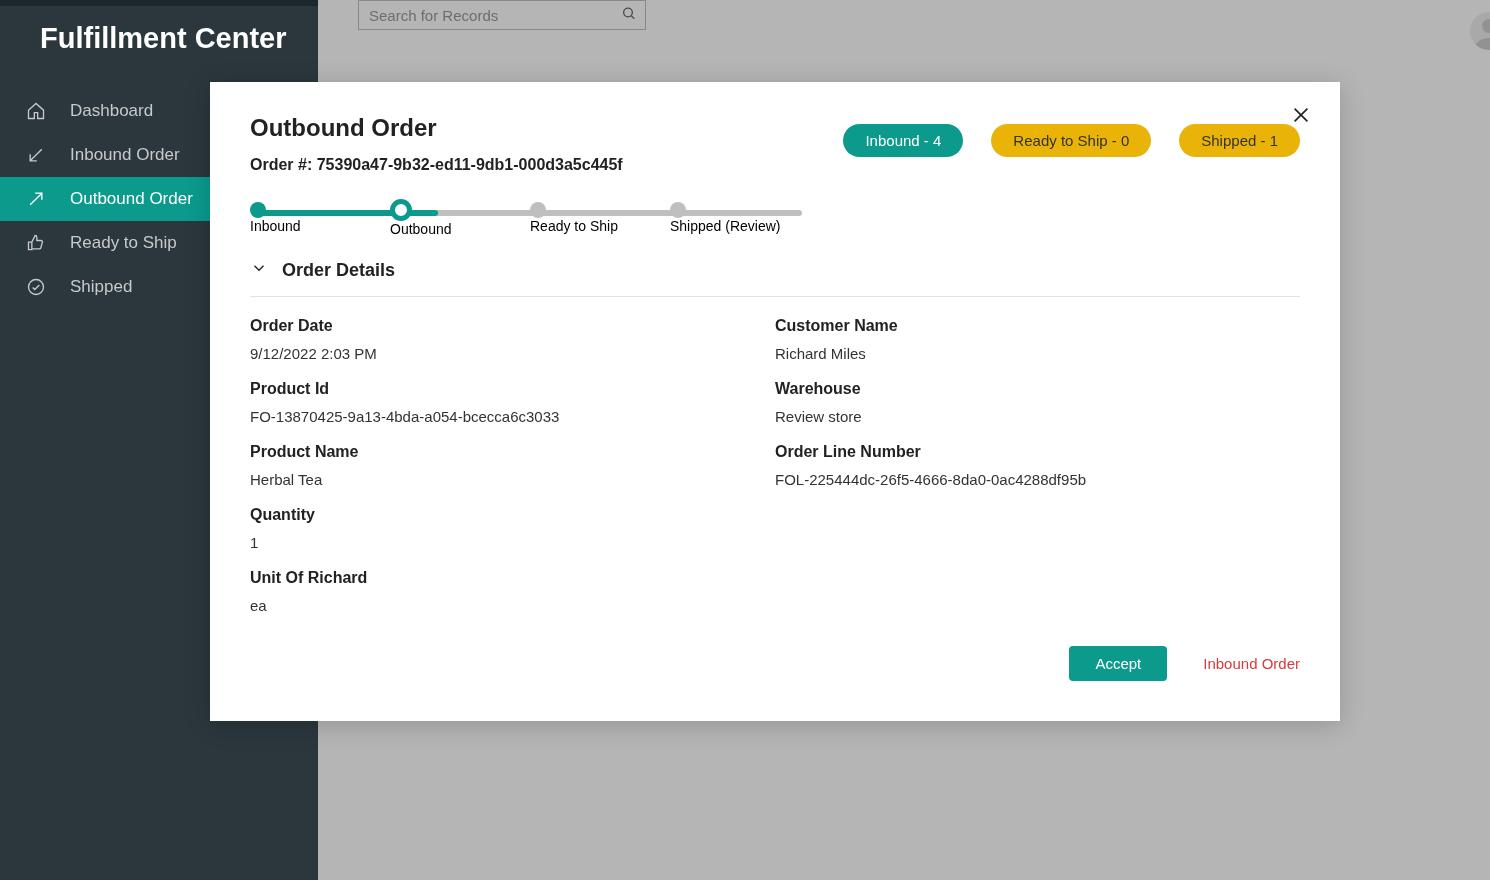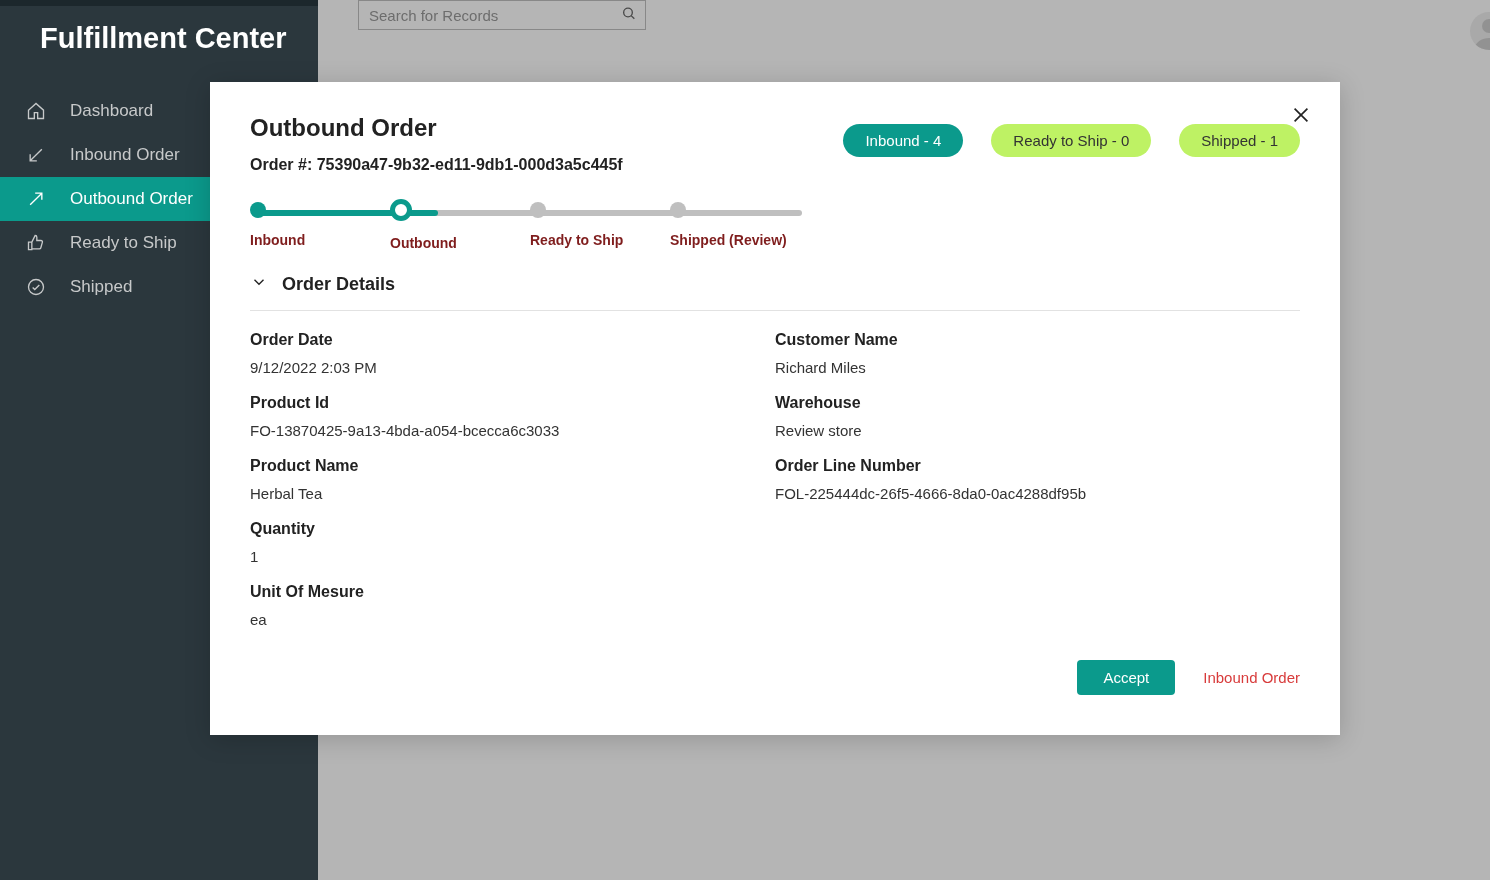--- a/index.html
+++ b/index.html
@@ -121,21 +121,21 @@
     align-items: flex-start;
     justify-content: space-between;
   }
   .modal-title { font-size: 24px; font-weight: 700; color: #222; }
   .order-number { font-size: 16px; font-weight: 600; margin-top: 14px; color: #222; }
   .status-pills { display: flex; gap: 28px; margin-top: 10px; }
   .pill {
     border-radius: 999px;
     padding: 8px 22px;
     font-size: 15px;
-    background: #bef264;
+    background: #eab308;
     color: #333;
     cursor: pointer;
   }
   .pill.accent { background: #0b9a8c; color: #fff; }
 
   
   .stepper { position: relative; margin-top: 28px; width: 560px; }
   .step-track {
     position: absolute; top: 8px; left: 8px; right: 8px; height: 6px;
     background: #bfbfbf; border-radius: 3px;
@@ -149,42 +149,42 @@
   .step-node { display: flex; flex-direction: column; align-items: flex-start; width: 25%; }
   .node-dot {
     width: 16px; height: 16px; border-radius: 50%;
     background: #bfbfbf; z-index: 1;
   }
   .node-dot.done { background: #0b9a8c; }
   .node-dot.current {
     width: 22px; height: 22px; background: #fff; border: 5px solid #0b9a8c;
     margin-top: -3px;
   }
-  .node-label { margin-top: 14px; font-size: 14px; font-weight: 700; color: #7f1d1d; white-space: nowrap; }
+  .node-label { font-size: 14px; font-weight: 400; color: #000000; white-space: nowrap; }
 
   
   .section-toggle {
     display: flex; align-items: center; gap: 14px;
     margin-top: 22px;
     font-size: 18px; font-weight: 700;
     cursor: pointer;
   }
   .section-toggle .chev { transform: rotate(0deg); }
   .divider-line { height: 1px; background: #e2e2e2; margin-top: 14px; }
 
   
   .details { display: flex; margin-top: 10px; }
   .col { flex: 1; }
   .field { margin-top: 10px; margin-bottom: 18px; }
   .field-label { font-weight: 700; font-size: 16px; color: #222; }
   .field-value { margin-top: 10px; font-size: 15px; color: #333; }
 
   
   .actions {
-    display: flex; justify-content: flex-end; gap: 28px;
+    display: flex; justify-content: flex-end; gap: 36px;
     margin-top: 14px; align-items: center;
   }
   .btn-accept {
     background: #0b9a8c; color: #fff;
     border: none; border-radius: 4px;
     padding: 9px 26px;
     font-size: 15px; cursor: pointer;
   }
   .btn-decline {
     color: #d83b3b; background: transparent; border: none;
@@ -329,21 +329,21 @@
       </div>
       <div class="field">
         <div class="field-label">Product Name</div>
         <div class="field-value">Herbal Tea</div>
       </div>
       <div class="field">
         <div class="field-label">Quantity</div>
         <div class="field-value">1</div>
       </div>
       <div class="field">
-        <div class="field-label">Unit Of Mesure</div>
+        <div class="field-label">Unit Of Richard</div>
         <div class="field-value">ea</div>
       </div>
     </div>
     <div class="col">
       <div class="field">
         <div class="field-label">Customer Name</div>
         <div class="field-value">Richard Miles</div>
       </div>
       <div class="field">
         <div class="field-label">Warehouse</div>

